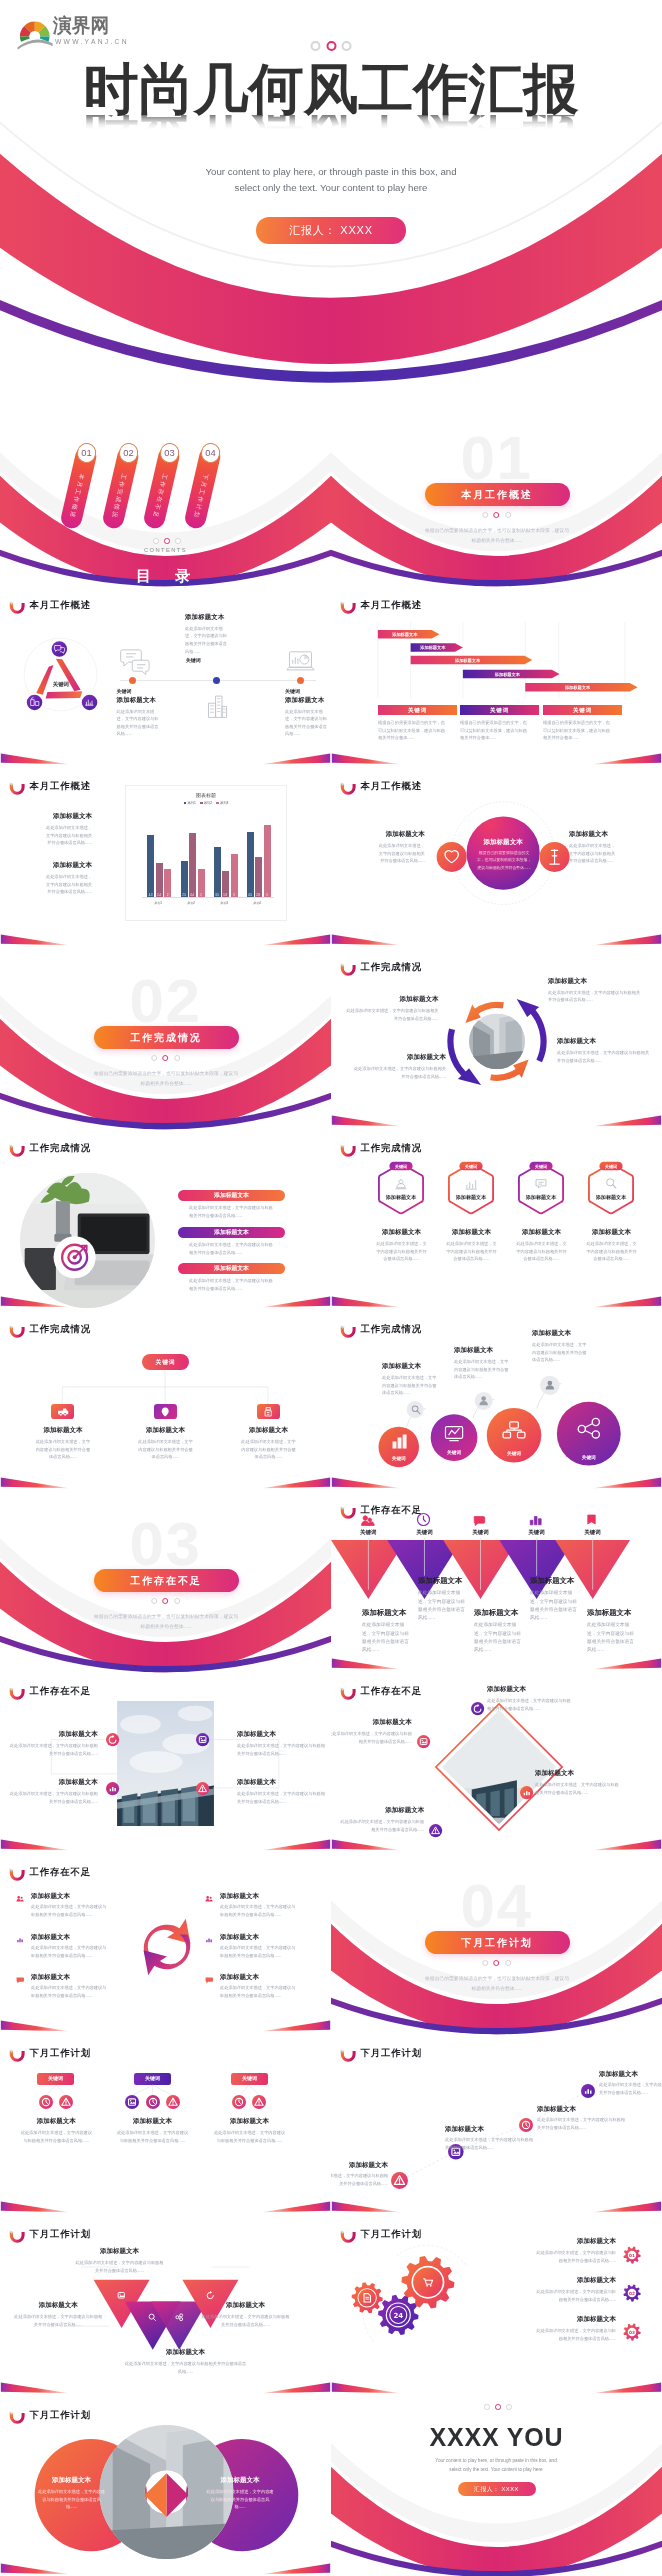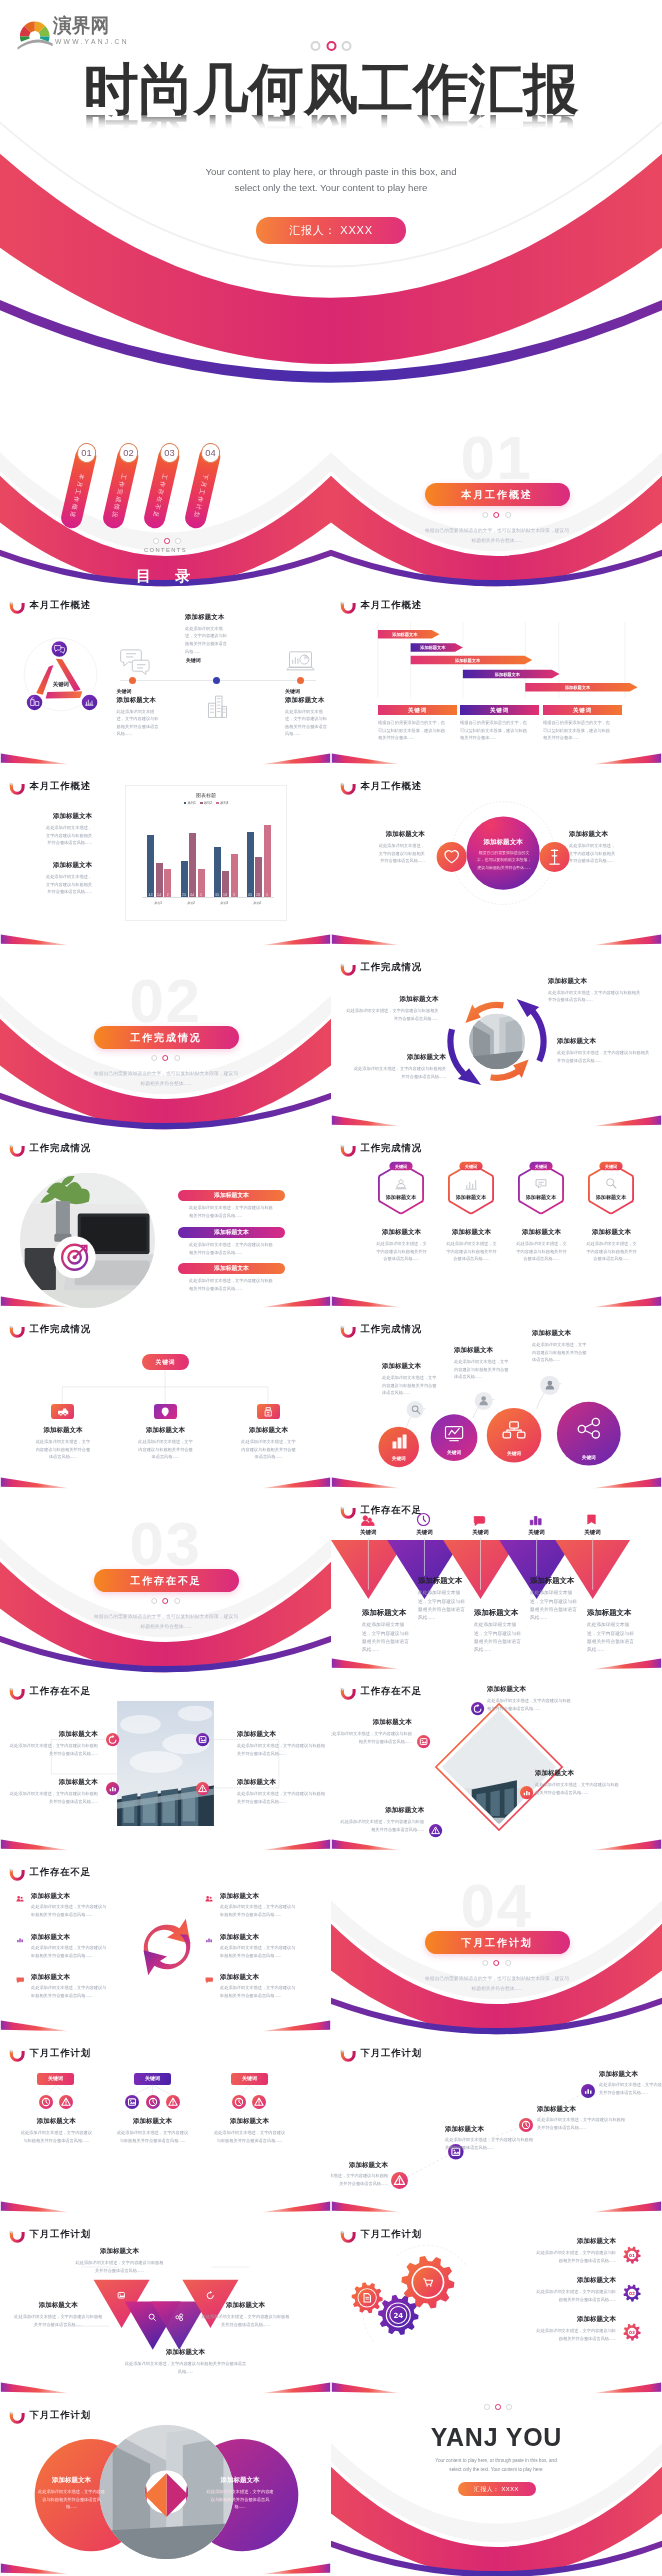--- a/index.html
+++ b/index.html
@@ -2181,19 +2181,19 @@
 </defs>
 <path d="M-20 37.7 Q212.5 284.3 445 37.7 L445 61.7 Q212.5 308.3 -20 61.7 Z" fill="#f5f5f6"></path>
 <path d="M-20 67.7 Q212.5 314.3 445 67.7 L445 131.8 Q212.5 328.2 -20 131.8 Z" fill="url(#bcty)"></path>
 <path d="M-20 175.3 Q212.5 268.7 445 175.3 L445 183.3 Q212.5 276.7 -20 183.3 Z" fill="url(#bpty)"></path>
 </svg>
         <div class="abs dots xs" style="left:50%;margin-left:-12.5px;top:6.2px">
           <i></i>
           <i class="on"></i>
           <i></i>
         </div>
-        <div class="abs" style="left:0;right:0;top:25px;text-align:center;font-family:'Liberation Sans',sans-serif;font-weight:bold;font-size:25px;color:#2f3034;letter-spacing:0.8px">YANJ YOU</div>
+        <div class="abs" style="left:0;right:0;top:25px;text-align:center;font-family:'Liberation Sans',sans-serif;font-weight:bold;font-size:25px;color:#2f3034;letter-spacing:0.8px">XXXX YOU</div>
         <div class="abs" style="left:50%;margin-left:-86px;width:171px;top:59px;text-align:center;font-size:4.7px;color:#868c93;line-height:1.9"><span>Your content to play here, or through paste in this box, and</span><br><span>select only the text. Your content to play here</span></div>
         <div class="abs" style="left:50%;margin-left:-39px;top:84px;width:78px;height:14px;border-radius:7px;background:linear-gradient(95deg,#f5853a,#ef5552 42%,#e0307a);color:#fff;font-size:5.8px;line-height:14px;text-align:center;letter-spacing:0.5px">汇报人： XXXX</div>
       </div>
     </div>
   </div>
 
 
 </body></html>

